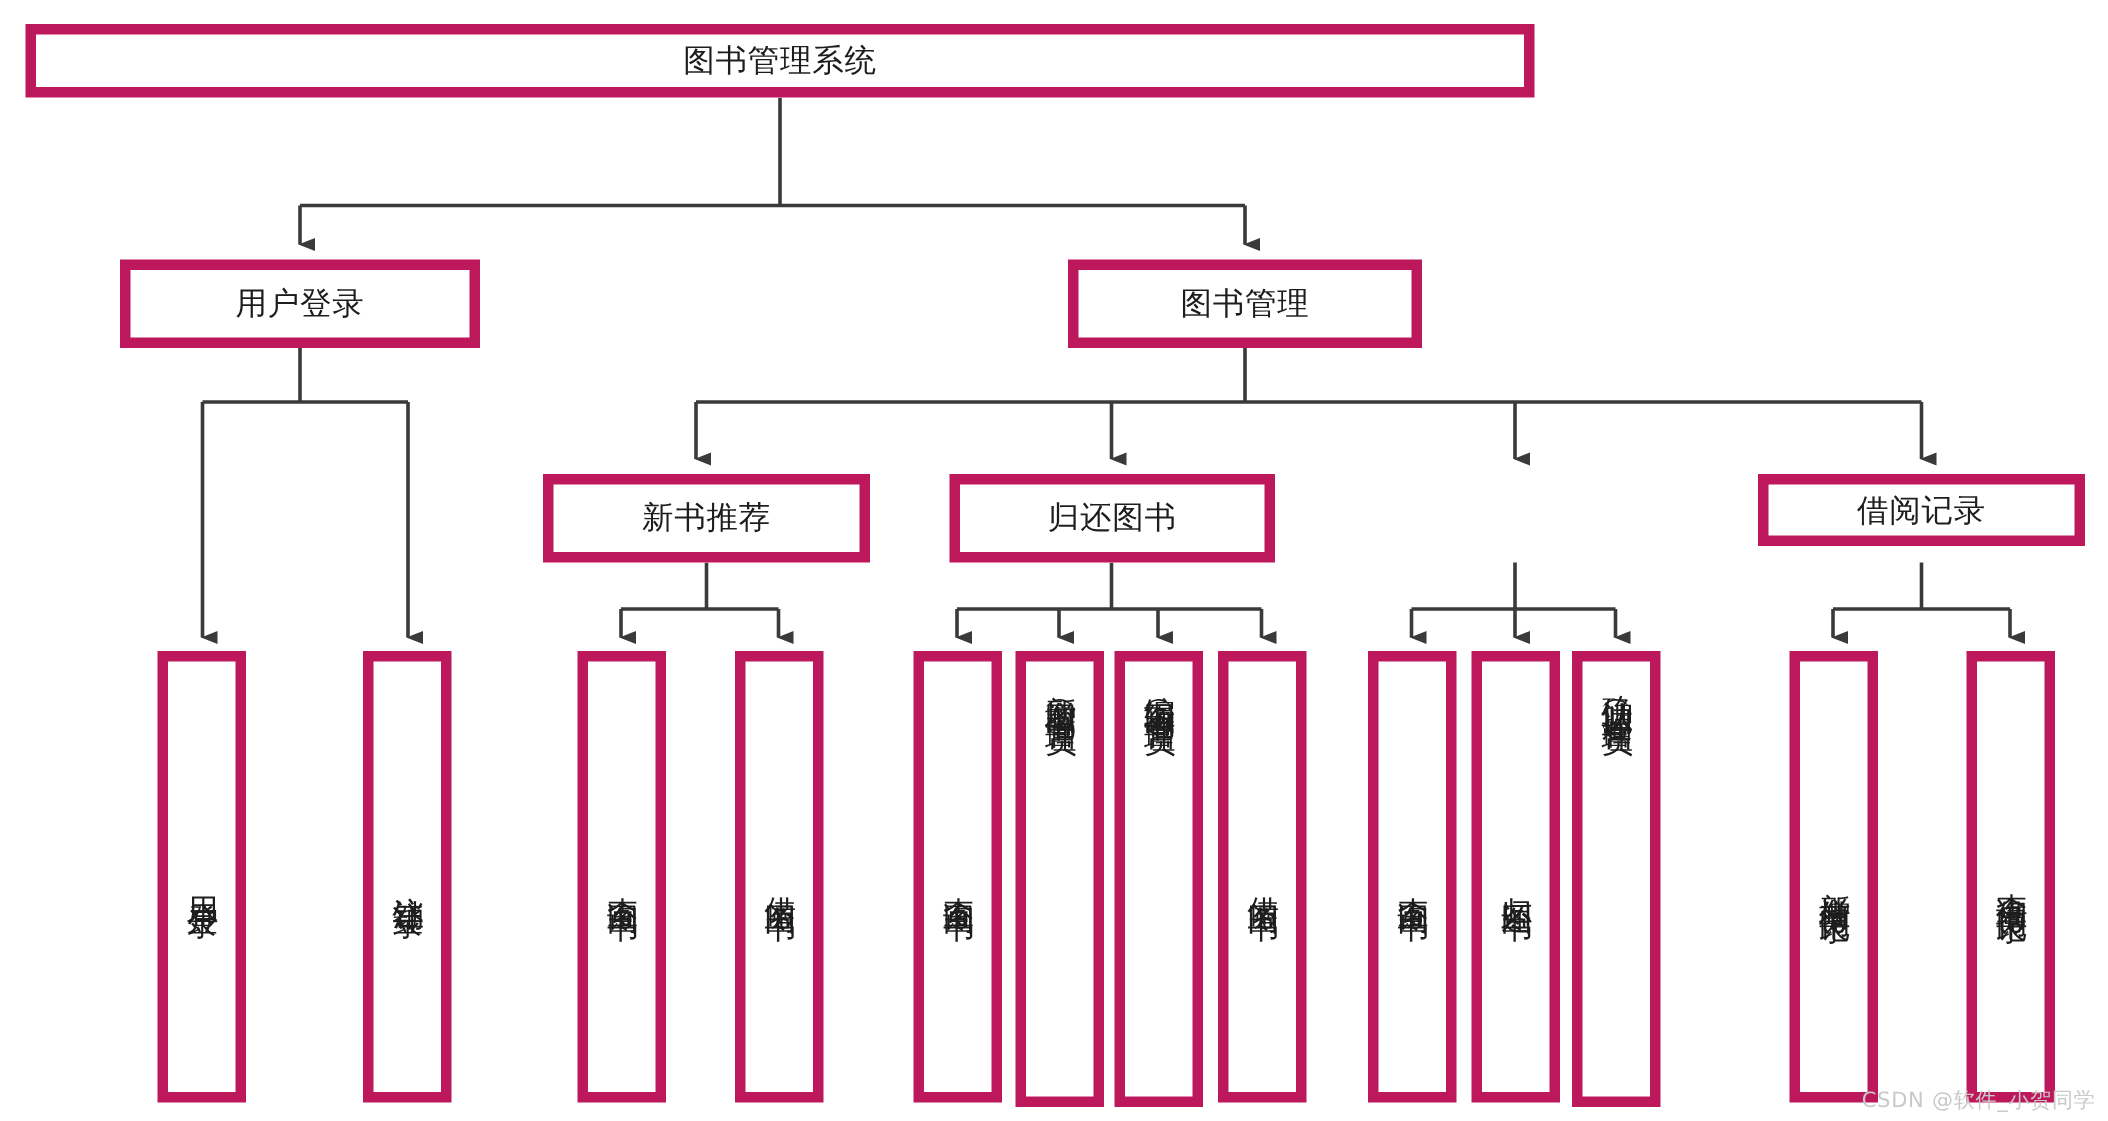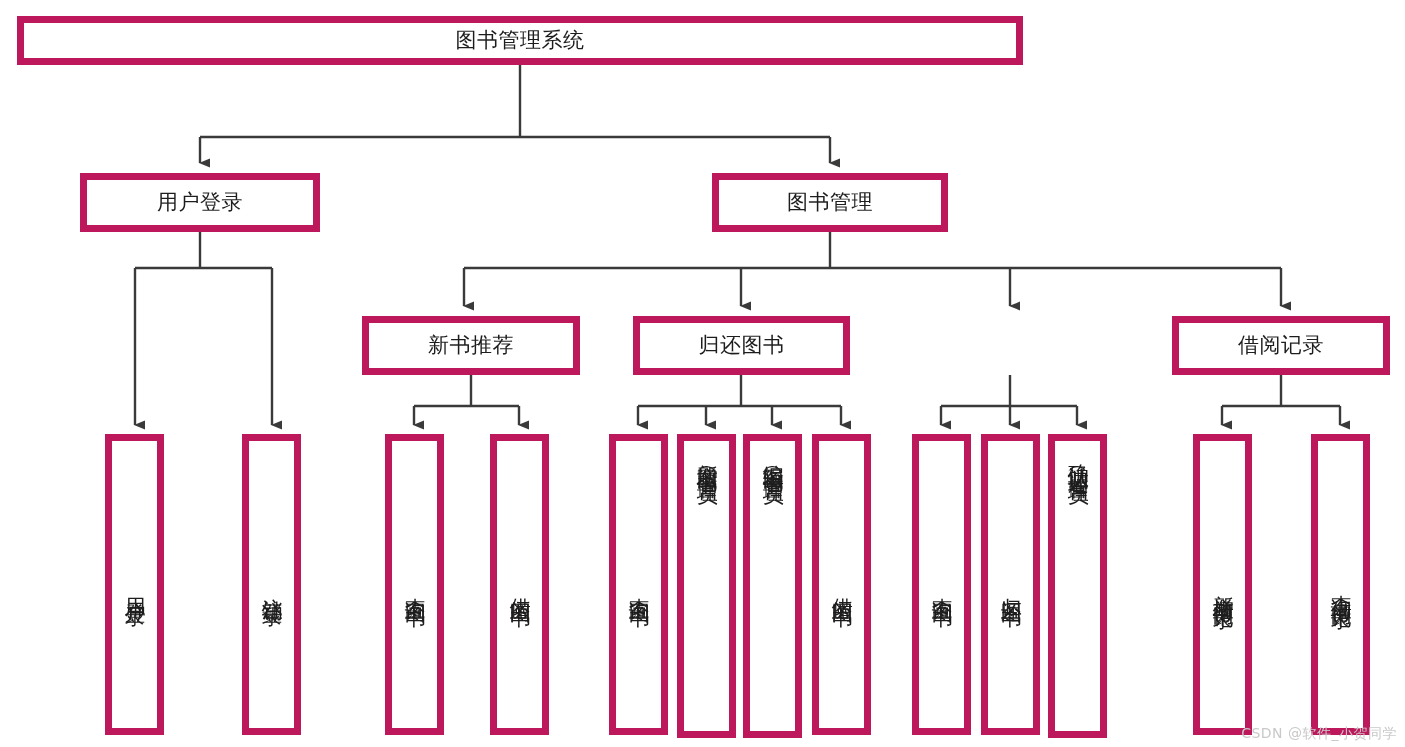--- a/index.html
+++ b/index.html
@@ -143,21 +143,21 @@
 
   <div class="node horizontal" style="left:362px; top:316px; width:218px; height:59px;">
     <span class="label">新书推荐</span>
   </div>
 
   <div class="node horizontal" style="left:633px; top:316px; width:217px; height:59px;">
     <span class="label">归还图书</span>
   </div>
 
 
-  <div class="node horizontal" style="left:1172px; top:316px; width:218px; height:59px;">
+  <div class="node horizontal" style="left:1172px; top:316px; width:218px; height:48px;">
     <span class="label">借阅记录</span>
   </div>
 
   <div class="node vertical" style="left:105px; top:434px; width:59px; height:301px;">
     <span class="label">用户登录</span>
   </div>
 
   <div class="node vertical" style="left:242px; top:434px; width:59px; height:301px;">
     <span class="label">注销登录</span>
   </div>

